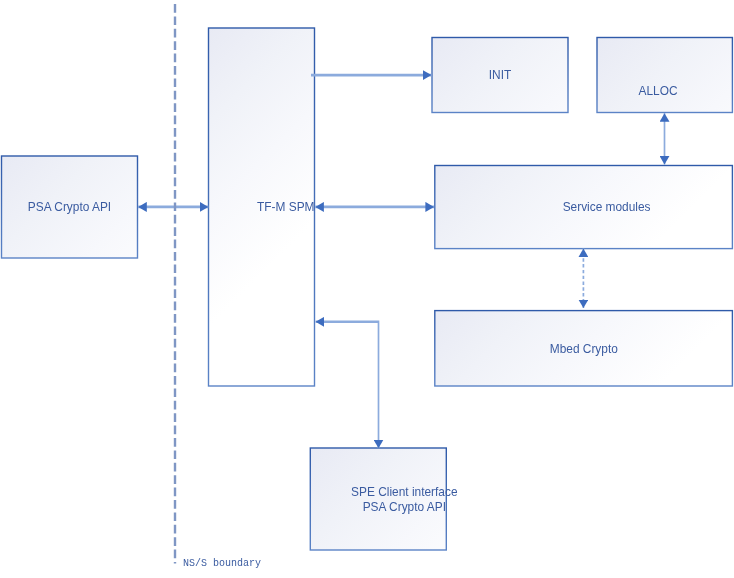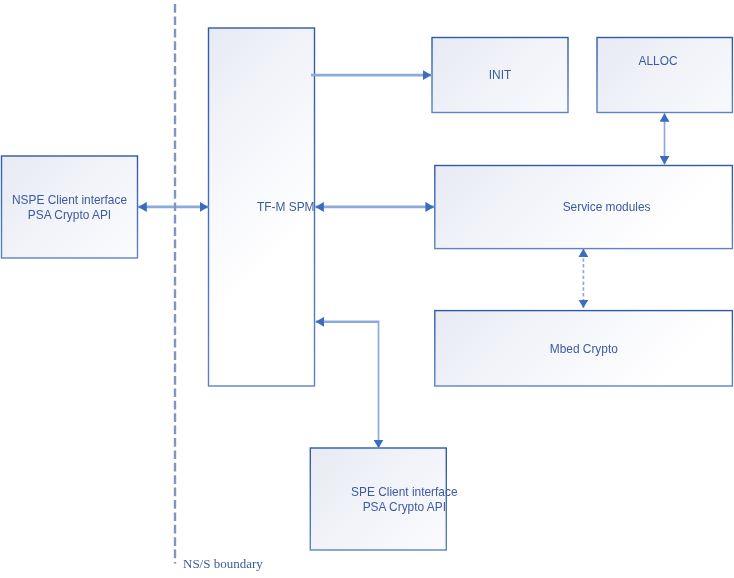--- a/index.html
+++ b/index.html
@@ -5,22 +5,22 @@
 <style>
   html,body{margin:0;padding:0;background:#ffffff;}
   body{width:734px;height:578px;overflow:hidden;
        font-family:"DejaVu Sans",sans-serif;font-stretch:condensed;}
   #canvas{position:relative;width:734px;height:578px;background:#ffffff;}
   svg.layer{position:absolute;left:0;top:0;width:734px;height:578px;overflow:visible;}
   .boxlabel{position:absolute;display:flex;align-items:center;justify-content:center;
             text-align:center;color:#3a5ba0;font-size:11.9px;line-height:15.4px;
             font-family:Liberation Sans, sans-serif;font-stretch:condensed;}
   .boxlabel > .lines{position:relative;top:1px;}
-  .boundary-label{position:absolute;color:#3a5ba0;font-size:13px;line-height:13px;
-            font-family:Liberation Serif, serif;font-stretch:condensed;white-space:nowrap;}
+  .boundary-label{position:absolute;color:#3a5ba0;font-size:10px;line-height:13px;
+            font-family:Liberation Mono, monospace;font-stretch:condensed;white-space:nowrap;}
 </style>
 </head>
 <body>
 
 <div id="canvas">
 
   <svg class="layer" viewBox="0 0 734 578" xmlns="http://www.w3.org/2000/svg">
     <defs>
       <linearGradient id="bf0" gradientUnits="userSpaceOnUse" x1="1.5" y1="156" x2="151.5" y2="306">
         <stop offset="0" stop-color="#e8eaf4"></stop>
@@ -99,35 +99,34 @@
     </g>
 
     <g>
       <line stroke="#7f96c4" x1="175" x2="175" y1="4" y2="563.6" stroke-width="2.4" stroke-dasharray="8.7 3.7"></line>
     </g>
   </svg>
 
   <div>
     <div class="boxlabel" style="left: 1.5px; top: 156px; width: 136px; height: 102px;">
       <div class="lines">
-        <div>NSPE Client interface</div>
         <div>PSA Crypto API</div>
       </div>
     </div>
     <div class="boxlabel" style="left: 208.5px; top: 28px; width: 106px; height: 358px; justify-content: flex-end;">
       <div class="lines">
         <div>TF-M SPM</div>
       </div>
     </div>
     <div class="boxlabel" style="left: 432px; top: 37.5px; width: 136px; height: 75px;">
       <div class="lines">
         <div>INIT</div>
       </div>
     </div>
-    <div class="boxlabel" style="left: 597px; top: 23px; width: 122px; height: 75px;">
+    <div class="boxlabel" style="left: 597px; top: 53px; width: 122px; height: 75px;">
       <div class="lines">
         <div>ALLOC</div>
       </div>
     </div>
     <div class="boxlabel" style="left: 434.8px; top: 165.5px; width: 297.6px; height: 83.1px; padding-left: 23px;">
       <div class="lines">
         <div>Service modules</div>
       </div>
     </div>
     <div class="boxlabel" style="left: 435px; top: 310.6px; width: 297.6px; height: 75.4px;">

